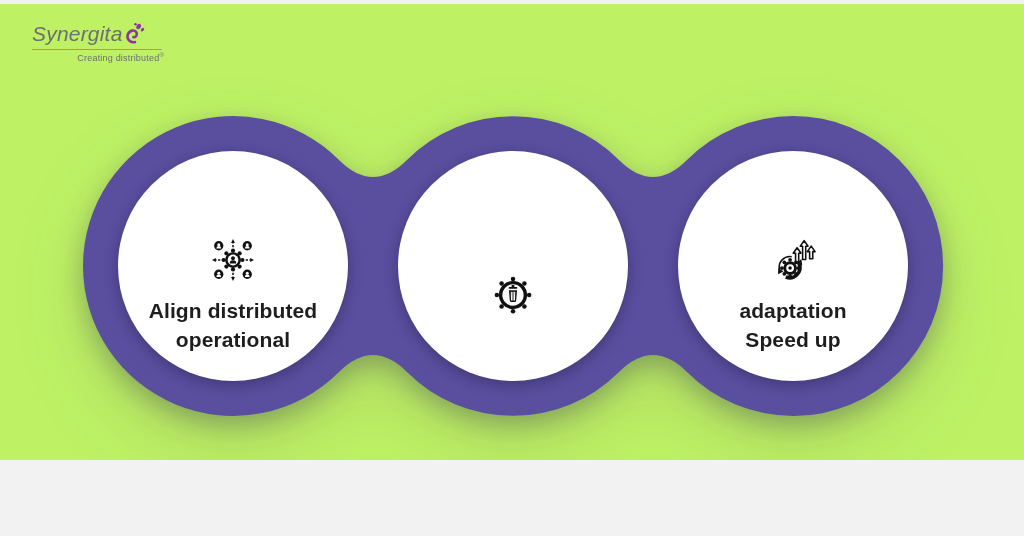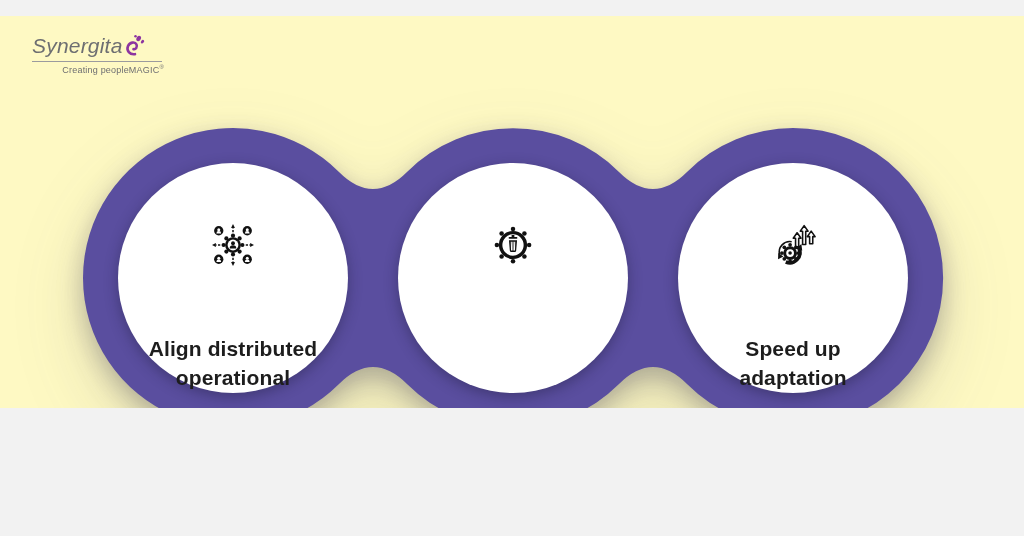--- a/index.html
+++ b/index.html
@@ -1,18 +1,18 @@
 <!DOCTYPE html>
 <html><head>
 <meta charset="utf-8">
 <style>
   html,body{margin:0;padding:0;background:#f2f2f2;}
   .stage{
-    position:relative;width:1024px;height:392px;background:#fef9c3;
-    overflow:hidden;font-family:"Liberation Sans",sans-serif;margin:16px auto;
+    position:relative;width:1024px;height:456px;background:#bef264;
+    overflow:hidden;font-family:"Liberation Sans",sans-serif;margin:4px auto;
   }
 
   
   .logo{position:absolute;left:32px;top:16px;width:132px;}
   .logo-row{display:flex;align-items:flex-end;gap:2px;}
   .brand{font-size:21px;font-style:italic;font-weight:500;letter-spacing:.2px;}
   .swirl{width:20px;height:26px;flex:0 0 auto;}
   .logo-rule{height:1px;background:#9b9b9e;margin-top:3px;width:130px;}
   .tagline{font-size:9px;text-align:right;margin-top:2px;letter-spacing:.2px;}
   .tagline sup{font-size:6px;}
@@ -21,21 +21,21 @@
   .band-svg{
     position:absolute;left:0;top:0;
     filter:drop-shadow(0 10px 12px rgba(45,42,75,.30)) drop-shadow(0 26px 34px rgba(60,60,80,.14));
   }
 
   
   .circle{
     position:absolute;top:147px;width:230px;height:230px;border-radius:50%;
     background:#ffffff;
     box-shadow:0 4px 14px rgba(30,28,60,.42);
-    display:flex;flex-direction:column;align-items:center;justify-content:space-between;
+    display:flex;flex-direction:column;align-items:center;justify-content:center;
     padding-top:58px;box-sizing:border-box;gap:13px;text-align:center;
   }
   .circle.c1{left:118px;}
   .circle.c2{left:398px;}
   .circle.c3{left:678px;}
   .feature-icon{width:48px;height:48px;}
   .label{font-size:21px;font-weight:700;line-height:1.38;letter-spacing:.1px;}
 </style>
 </head>
 <body>
@@ -49,21 +49,21 @@
         <svg viewBox="0 0 24 28" width="20" height="26">
           <path d="M12 25 C5.5 26 1.5 20.5 3.5 15.5 C5.5 10.5 12 9.5 13.8 13.5 C15.2 16.6 12.8 19.6 10.2 19" fill="none" stroke="currentColor" stroke-width="3.1" stroke-linecap="round"></path>
           <ellipse cx="16.4" cy="6.2" rx="2.6" ry="3.4" transform="rotate(28 16.4 6.2)" fill="currentColor"></ellipse>
           <ellipse cx="21" cy="10" rx="1.7" ry="2.4" transform="rotate(40 21 10)" fill="currentColor"></ellipse>
           <circle cx="12.6" cy="3.4" r="1.5" fill="currentColor"></circle>
         </svg>
       </span>
     </div>
     <div class="logo-rule"></div>
     <div class="tagline" style="color: rgb(109, 110, 113);">
-      <span>Creating peopleMAGIC</span><sup>®</sup>
+      <span>Creating distributed</span><sup>®</sup>
     </div>
   </div>
 
   <svg class="band-svg" width="1024" height="536" viewBox="0 0 1024 536">
     <path d="M 83 262
              A 150 150 0 0 1 339 156
              Q 373 190 407 156
              A 150 150 0 0 1 619 156
              Q 653 190 687 156
              A 150 150 0 1 1 687 368
@@ -192,18 +192,18 @@
             <circle cx="7.4" cy="-7.4" r="2.4"></circle>
               <circle cx="-7.4" cy="-7.4" r="2.4"></circle>
             <circle r="8.8"></circle>
           </g>
           <circle r="5" fill="#fff"></circle>
           <circle r="2.3" fill="currentColor"></circle>
         </g>
       </svg>
     </span>
     <div class="label">
+      <div>adaptation</div>
       <div>Speed up</div>
-      <div>adaptation</div>
     </div>
   </div>
 
 </div>
 
 </body></html>

